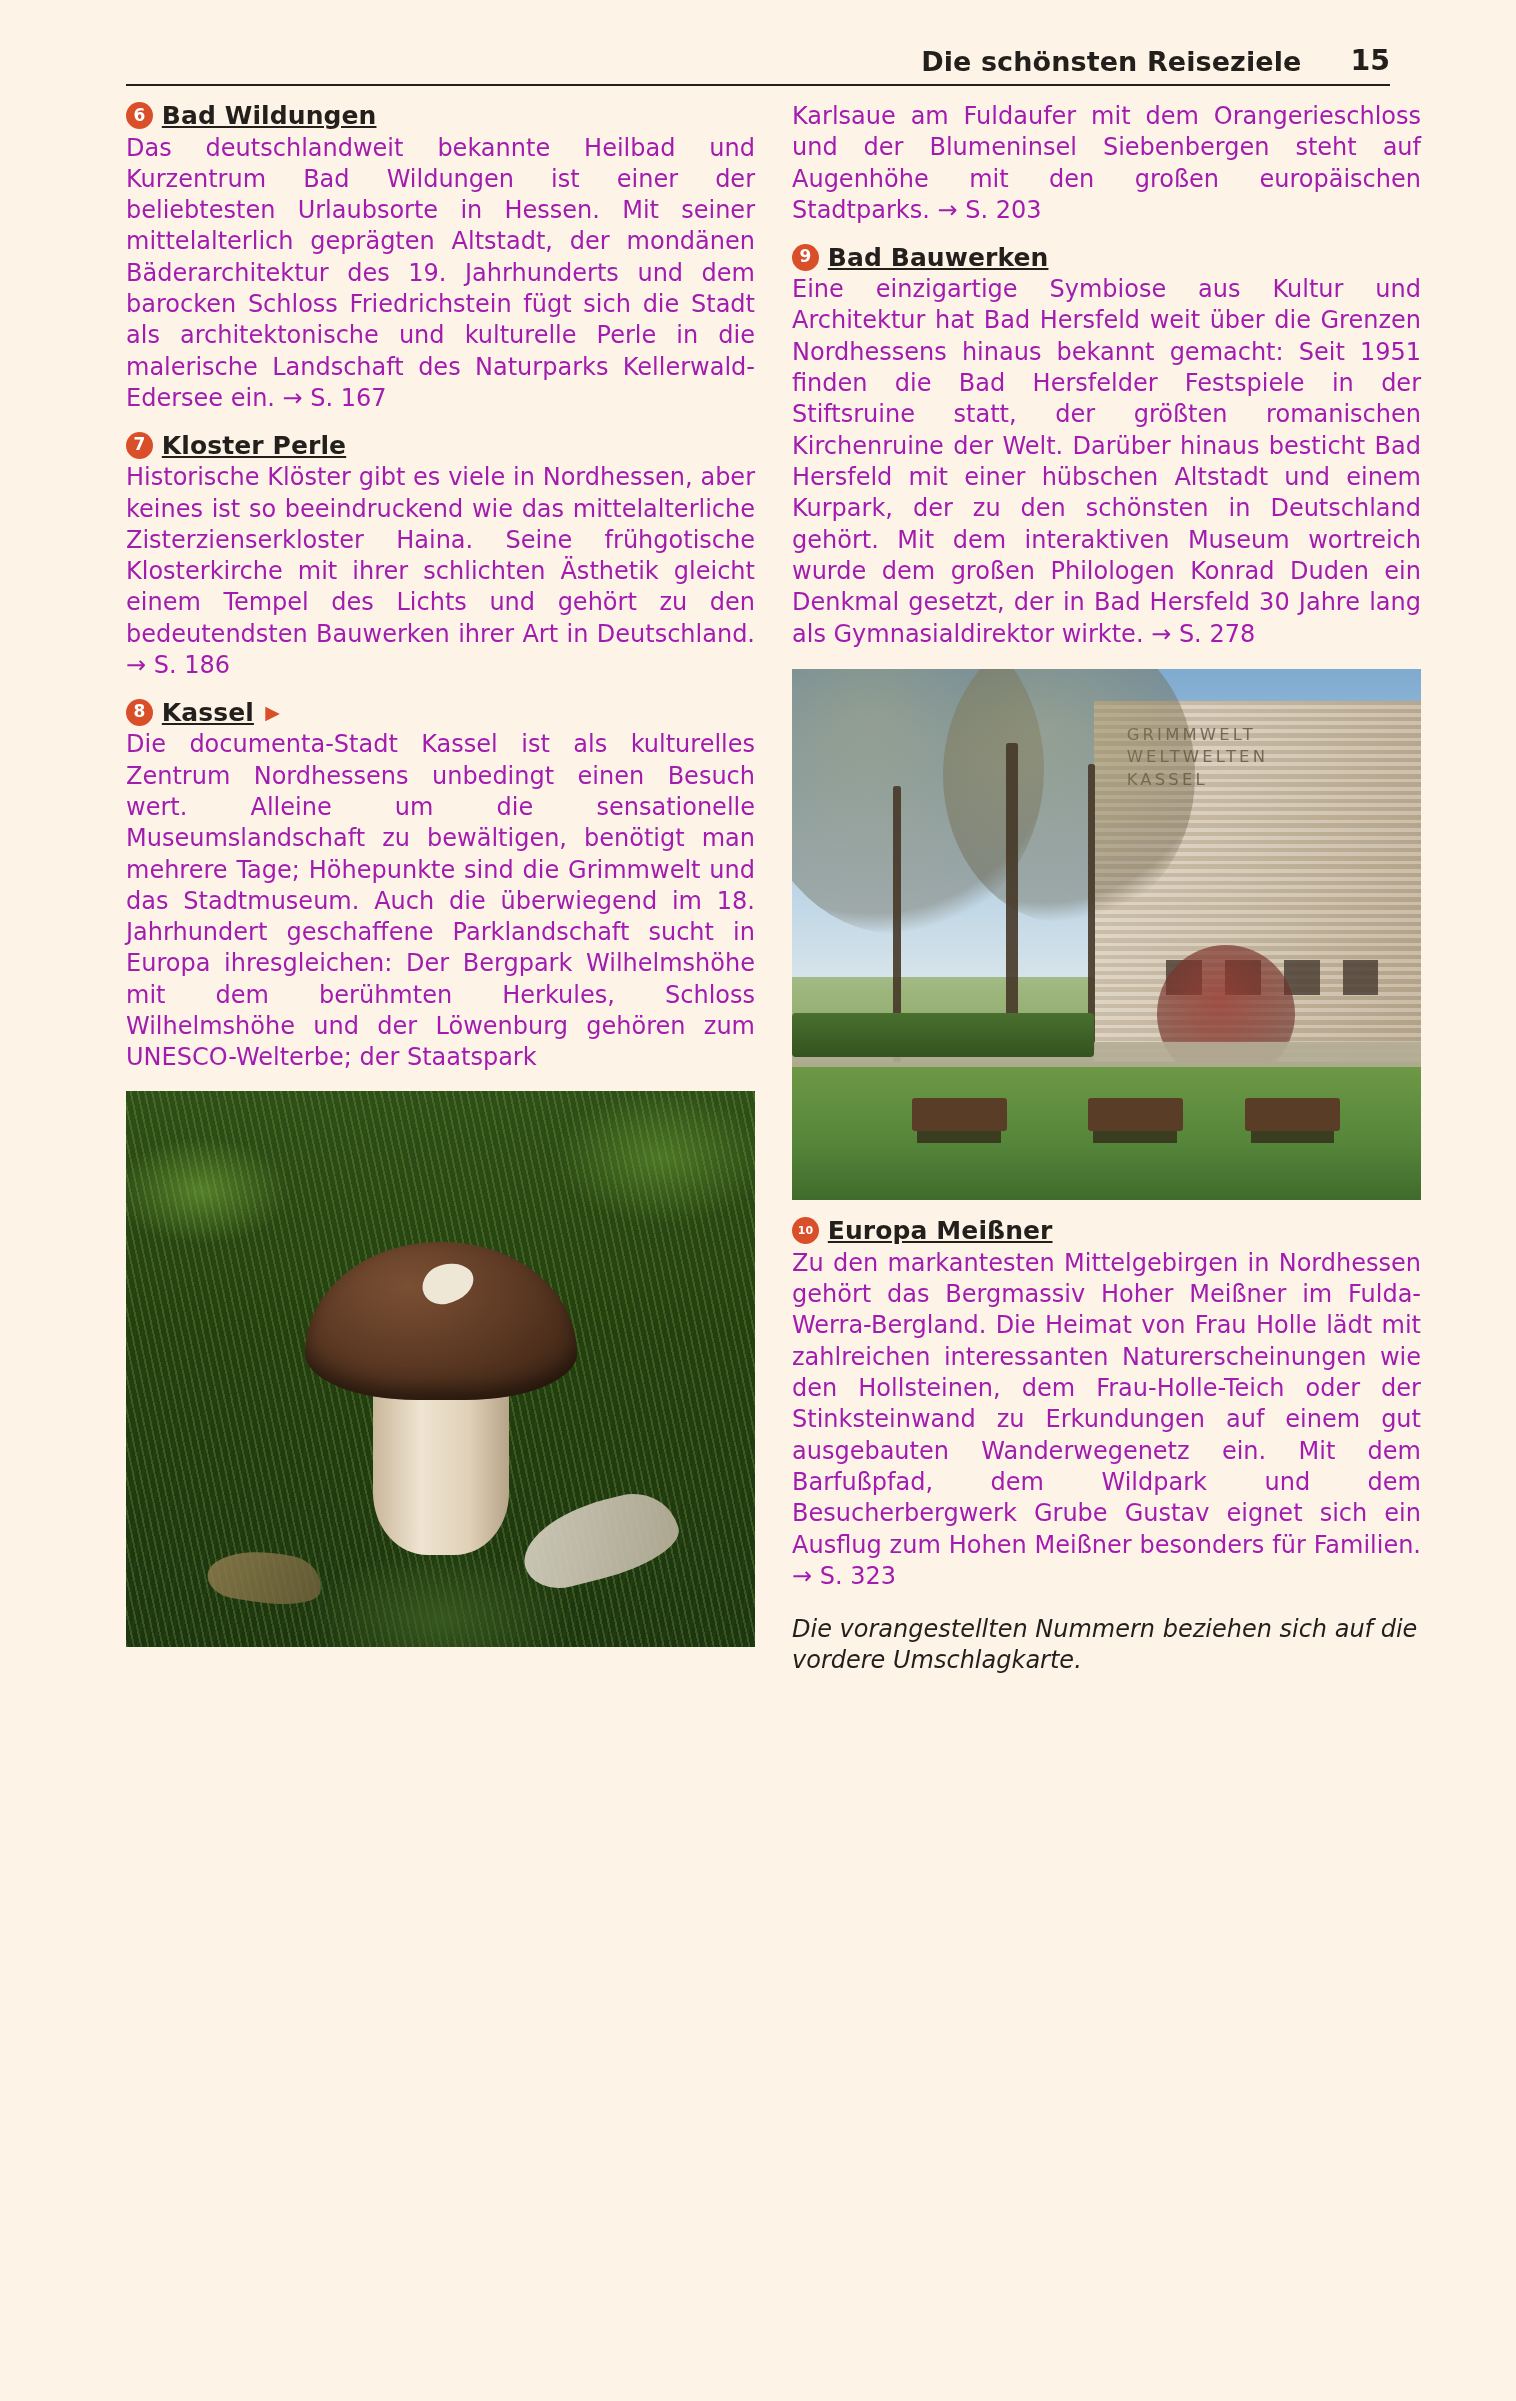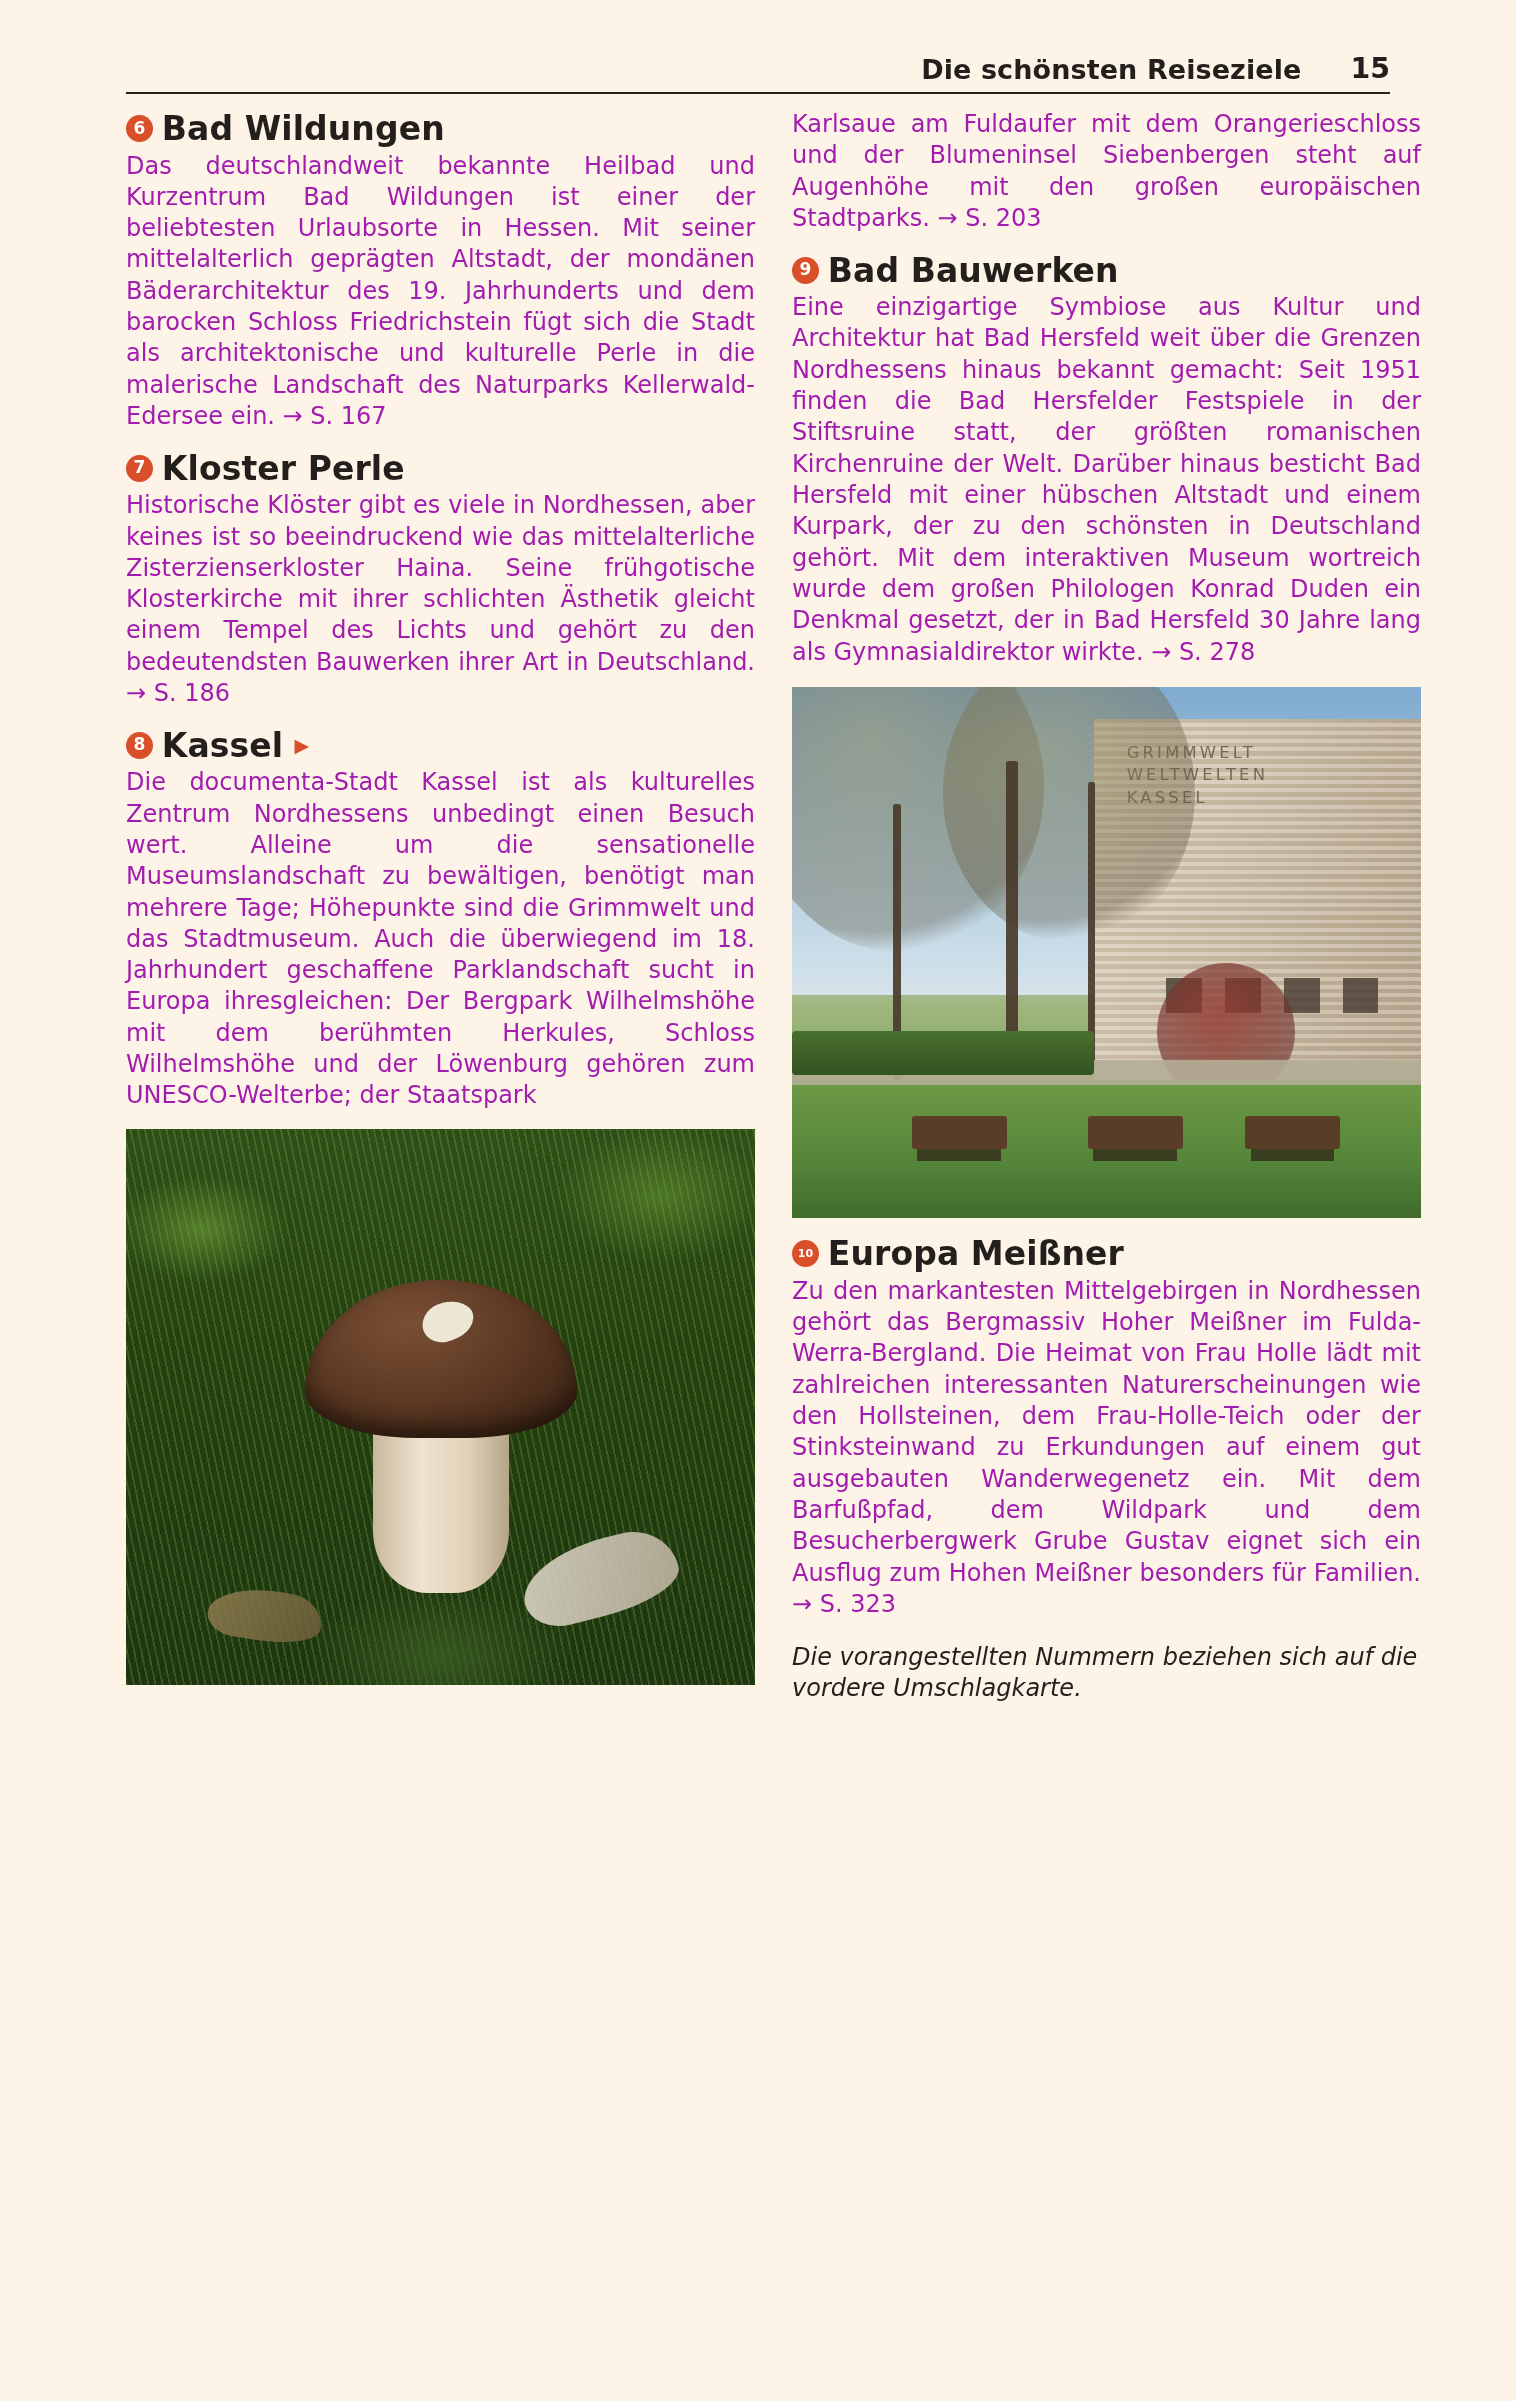--- a/index.html
+++ b/index.html
@@ -12,21 +12,21 @@
     background: #fdf3e7;
     font-family: "DejaVu Sans", sans-serif;
     color: #231f1c;
     overflow: hidden;
   }
   .page {
     position: relative;
     width: 1516px;
     height: 2401px;
     box-sizing: border-box;
-    padding: 12px 126px;
+    padding: 4px 126px;
   }
   
   .header {
     position: relative;
     height: 82px;
     display: flex;
     align-items: flex-end;
     justify-content: flex-end;
     padding-bottom: 8.8px;
     box-sizing: border-box;
@@ -83,24 +83,25 @@
     font-weight: bold;
     display: flex;
     align-items: center;
     justify-content: center;
     flex: 0 0 27px;
     line-height: 1;
     padding-bottom: 0.6px;
     box-sizing: border-box;
   }
   .entry-title {
-    font-size: 33px;
+    font-size: 25px;
     font-weight: bold;
     color: #231f1c;
     letter-spacing: 0.1px;
+    text-decoration: underline;
   }
   .arrow-marker {
     color: #d94f2a;
     font-size: 19px;
     line-height: 1;
     margin-left: 2.5px;
   }
   .body-text {
     font-size: 24px;
     line-height: 1.305;

